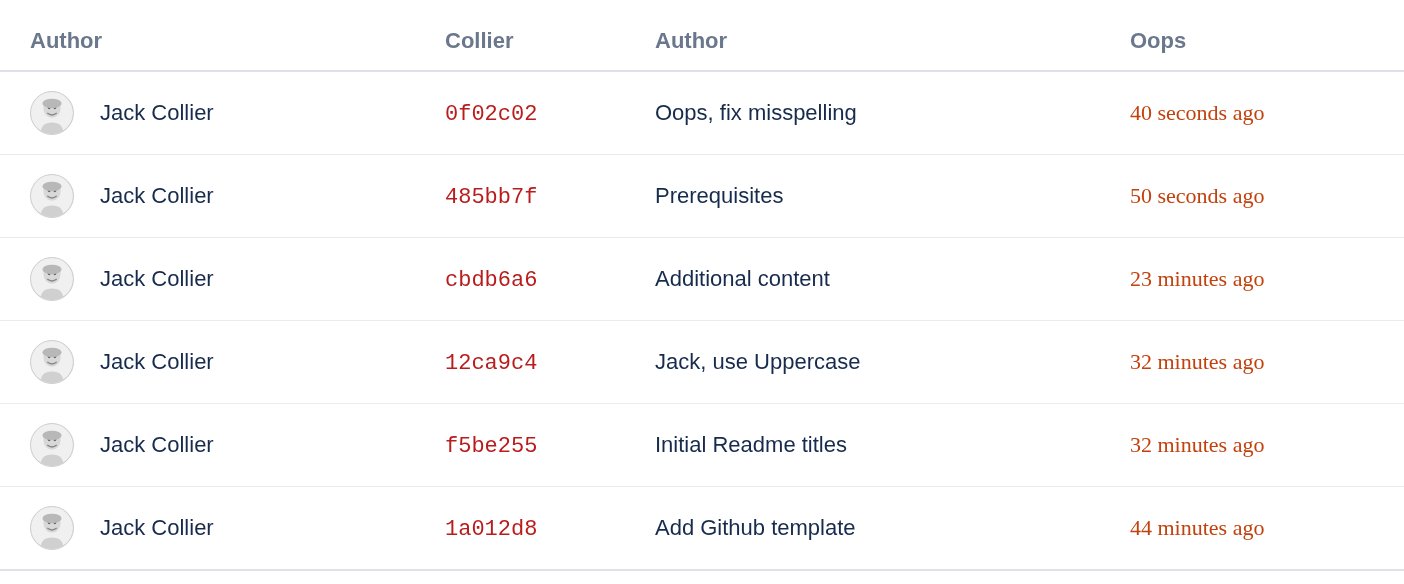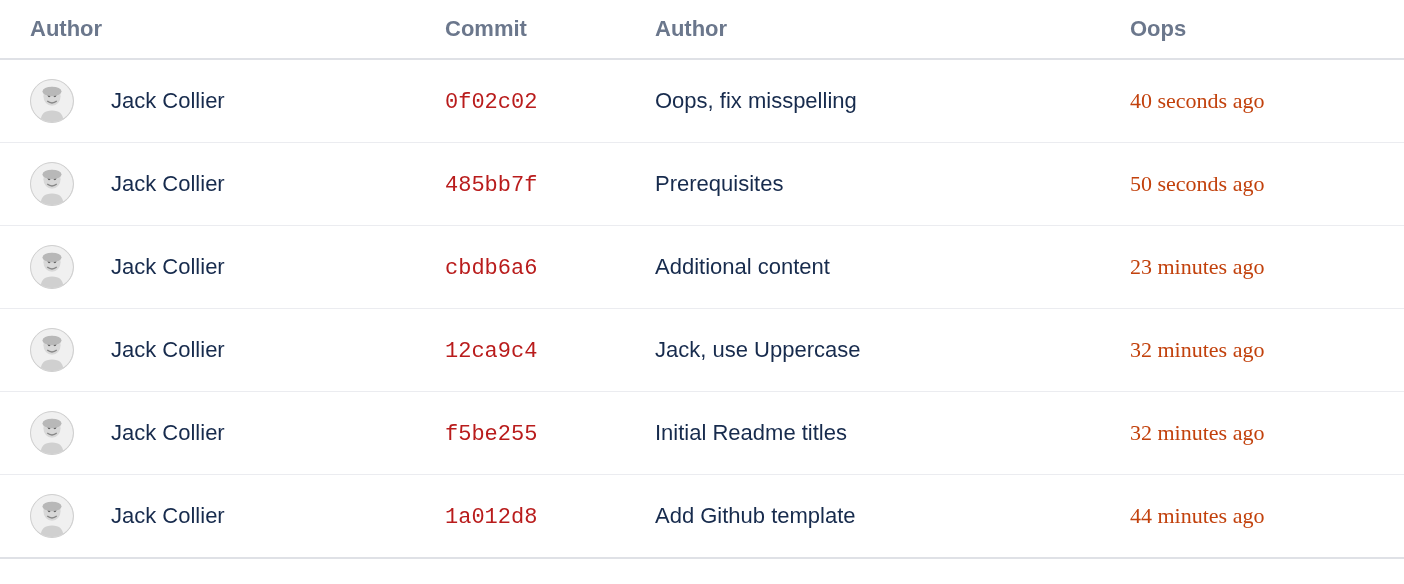--- a/index.html
+++ b/index.html
@@ -15,21 +15,21 @@
     }
     .commits-table {
       width: 100%;
       border-collapse: collapse;
     }
     .commits-table thead th {
       text-align: left;
       font-weight: 600;
       font-size: 22px;
       color: #6B778C;
-      padding: 16px 0 16px 0;
+      padding: 28px 0 16px 0;
       border-bottom: 2px solid #DFE1E6;
     }
     .commits-table tbody tr {
       border-bottom: 1px solid #EBECF0;
     }
     .commits-table tbody tr:last-child {
       border-bottom: 2px solid #DFE1E6;
     }
     .commits-table tbody td {
       padding: 19px 0;
@@ -48,21 +48,21 @@
     }
     .col-message {
       width: 475px;
     }
     .col-date {
       width: auto;
     }
     .author-cell {
       display: flex;
       align-items: center;
-      gap: 37px;
+      gap: 26px;
     }
     .avatar {
       width: 44px;
       height: 44px;
       border-radius: 50%;
       background: linear-gradient(135deg, #e8e8e8 0%, #c8c8c8 100%);
       border: 1px solid #d0d0d0;
       position: relative;
       overflow: hidden;
       flex-shrink: 0;
@@ -89,21 +89,21 @@
       font-family: Liberation Serif, serif;
     }
   </style>
 </head>
 <body>
 
 <table class="commits-table">
   <thead>
     <tr>
       <th class="col-author">Author</th>
-      <th class="col-commit">Commit</th>
+      <th class="col-commit">Collier</th>
       <th class="col-message">Author</th>
       <th class="col-date">Oops</th>
     </tr>
   </thead>
   <tbody>
   <tr>
         <td class="col-author">
           <div class="author-cell">
             <div class="avatar"><svg viewBox="0 0 44 44" xmlns="http://www.w3.org/2000/svg">
   <circle cx="22" cy="22" r="22" fill="#f0f0f0"></circle>

